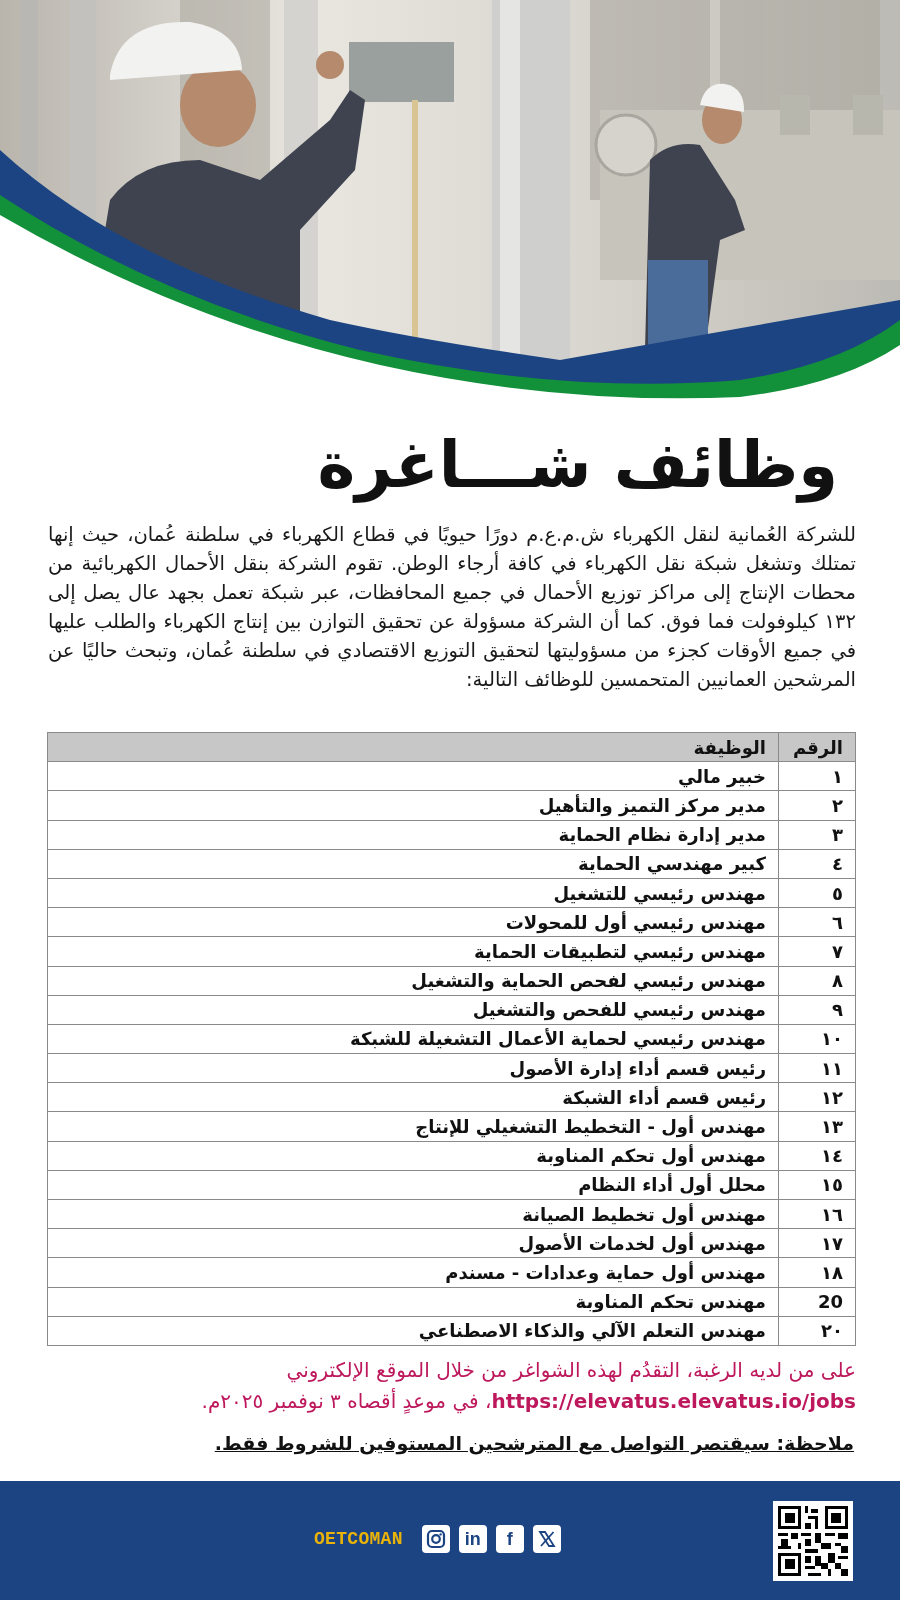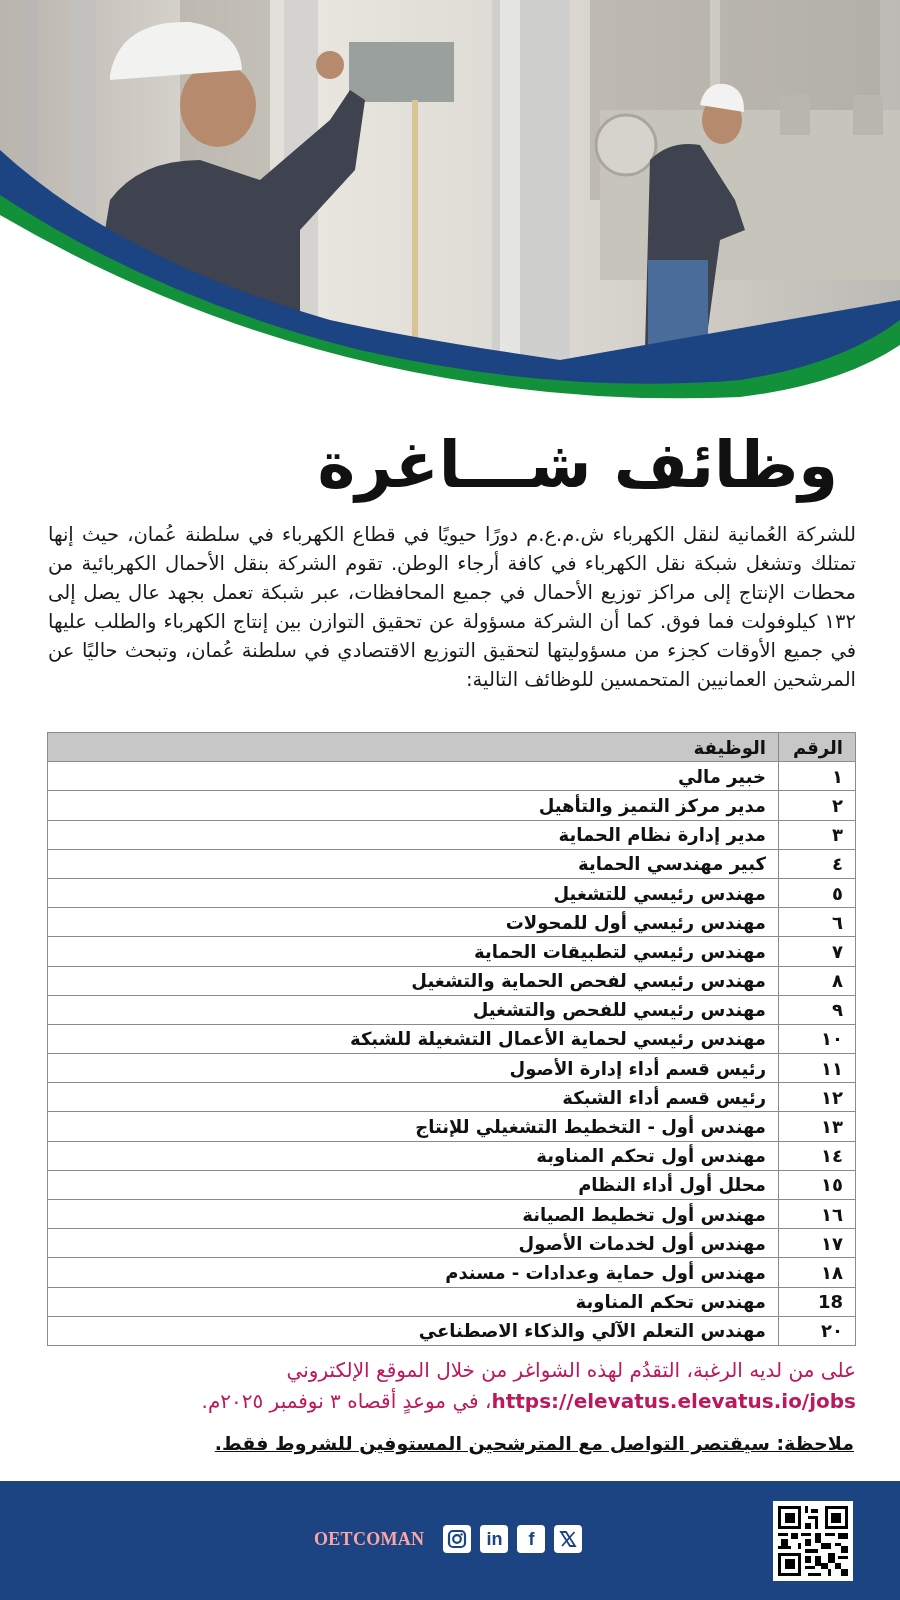--- a/index.html
+++ b/index.html
@@ -54,21 +54,21 @@
   .logo .emblem::after {
     content: ""; position: absolute; left: 16px; top: 10px; width: 20px; height: 24px;
     background: #1c4482; transform: rotate(-20deg); border-radius: 3px 8px 3px 3px;
   }
   .logo .l1 { font-size: 7px; line-height: 9px; direction: rtl; }
   .logo .l2 { font-size: 5px; line-height: 7px; border-bottom: 1px solid #8fa4c8; padding-bottom: 2px; margin-bottom: 2px; }
   .logo .l3 { font-size: 7px; line-height: 9px; direction: rtl; }
   .logo .l4 { font-size: 7.5px; line-height: 9px; font-weight: bold; }
 
   .social { position: absolute; left: 314px; top: 44px; display: flex; align-items: center; }
-  .handle { color: #fca5a5; font-weight: bold; font-size: 18px; font-family: Liberation Serif, serif; margin-right: 10px; letter-spacing: 0.3px; }
+  .handle { color: #eab308; font-weight: bold; font-size: 18px; font-family: Liberation Mono, monospace; margin-right: 10px; letter-spacing: 0.3px; }
   .sicon {
     width: 28px; height: 28px; background: #fff; border-radius: 4px; margin-left: 9px;
     display: flex; align-items: center; justify-content: center; color: #1c4482;
     font-weight: bold; font-family: "Liberation Sans", sans-serif; font-size: 18px;
   }
 
   .qr { position: absolute; left: 773px; top: 20px; width: 80px; height: 80px; background: #fff; padding: 5px; }
 </style>
 </head>
 <body>
@@ -199,21 +199,21 @@
       </tr>
     <tr>
         <td class="num">١٧</td>
         <td>مهندس أول لخدمات الأصول</td>
       </tr>
     <tr>
         <td class="num">١٨</td>
         <td>مهندس أول حماية وعدادات - مسندم</td>
       </tr>
     <tr>
-        <td class="num">18</td>
+        <td class="num">20</td>
         <td>مهندس تحكم المناوبة</td>
       </tr>
     <tr>
         <td class="num">٢٠</td>
         <td>مهندس التعلم الآلي والذكاء الاصطناعي</td>
       </tr>
   </tbody>
 </table>
 
 <div class="apply">

